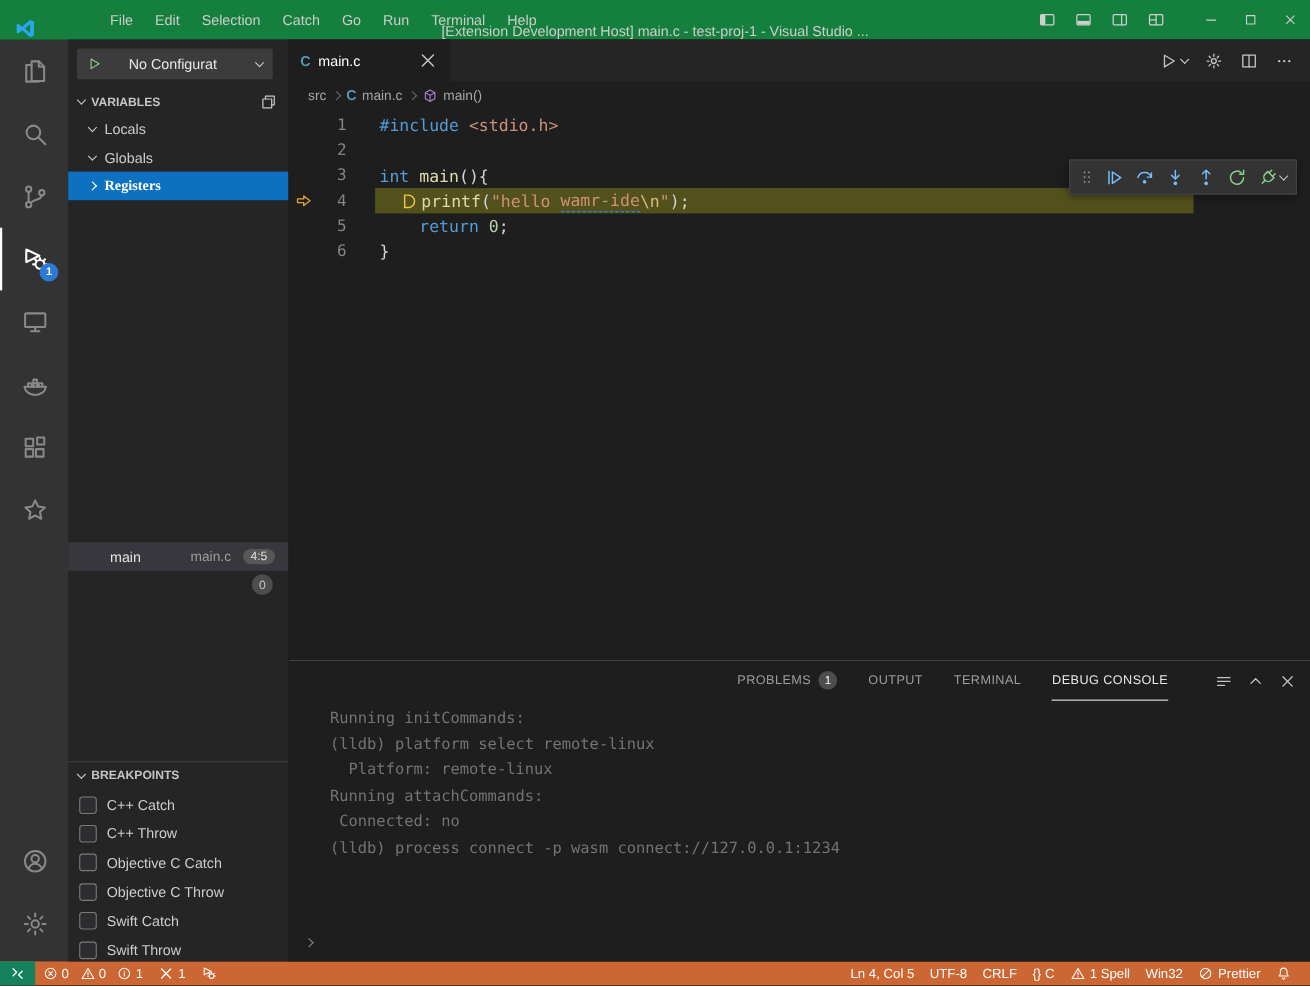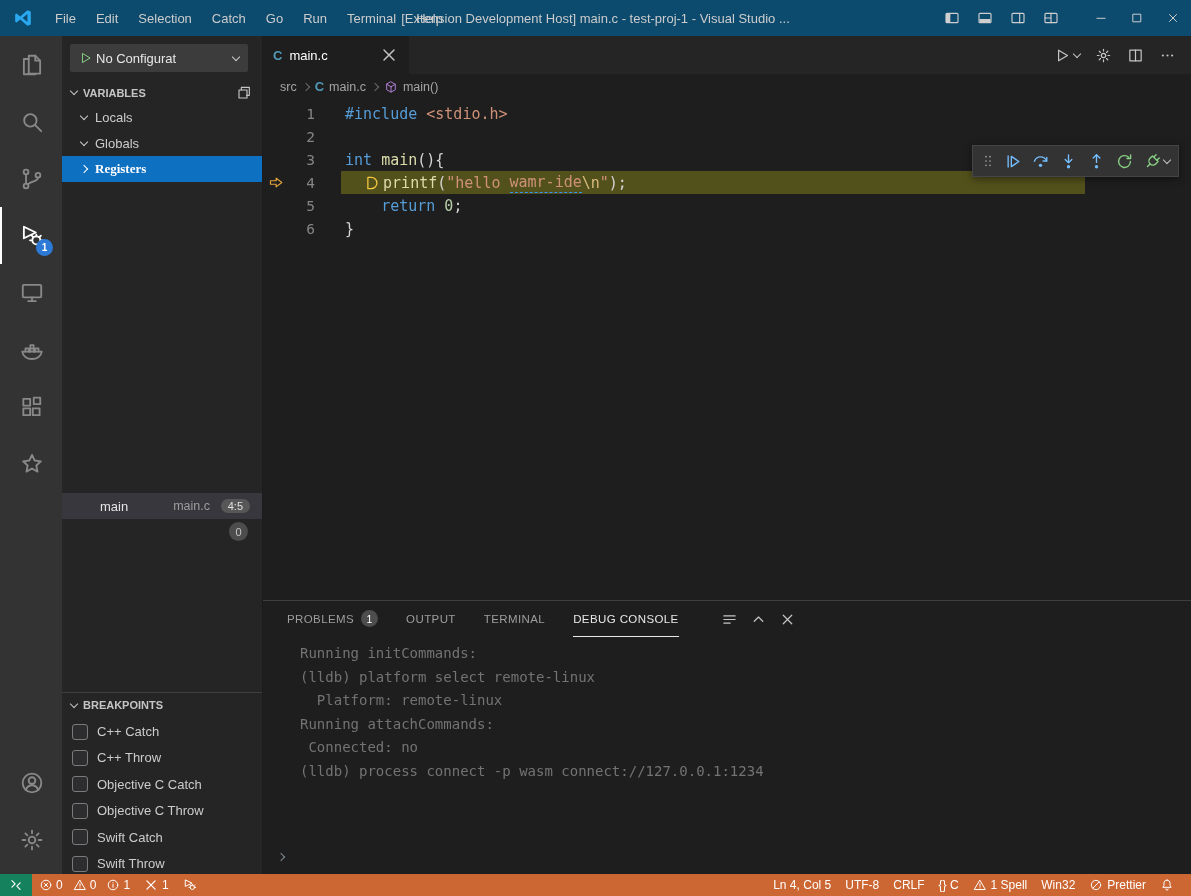--- a/index.html
+++ b/index.html
@@ -6,21 +6,21 @@
   html,body{width:1191px;height:896px;overflow:hidden;background:#1e1e1e;}
   body{font-family:"Liberation Sans",sans-serif;color:#cccccc;}
   .app{width:1191px;height:896px;display:flex;flex-direction:column;}
   .icon{display:inline-flex;align-items:center;justify-content:center;}
   .icon svg{width:100%;height:100%;display:block;}
   .chev{display:inline-block;width:6px;height:6px;border-right:1.4px solid currentColor;border-bottom:1.4px solid currentColor;flex:0 0 auto;}
   .chev.down{transform:rotate(45deg);margin-top:-3px;}
   .chev.right{transform:rotate(-45deg);}
 
   
-  .titlebar{height:36px;background:#0c4a6e;display:flex;align-items:center;position:relative;flex:0 0 auto;}
+  .titlebar{height:36px;background:#15803d;display:flex;align-items:flex-end;position:relative;flex:0 0 auto;gap:45px;}
   .logo{width:20px;height:20px;margin:0 12px 0 13px;}
   .menubar{display:flex;align-items:center;height:100%;}
   .menu-item{padding:0 10px;font-size:13px;color:#cccccc;cursor:default;}
   .tb-title{position:absolute;left:50%;transform:translateX(-50%);font-size:13px;color:#cccccc;white-space:nowrap;max-width:540px;overflow:hidden;}
   .tb-controls{margin-left:auto;display:flex;align-items:center;height:100%;}
   .layout-icons{display:flex;gap:17px;margin-right:24px;color:#cfcfcf;}
   .layout-icons .icon{width:16px;height:16px;}
   .win-btn{width:36px;height:36px;display:flex;align-items:center;justify-content:center;color:#cfcfcf;}
   .win-btn .icon{width:14px;height:14px;}
 
@@ -28,21 +28,21 @@
   .main{flex:1;display:flex;min-height:0;}
   .activitybar{width:62px;background:#333333;display:flex;flex-direction:column;flex:0 0 auto;}
   .ab-item{height:57px;display:flex;align-items:center;justify-content:center;position:relative;color:#898989;border-left:2px solid transparent;}
   .ab-item.active{color:#ffffff;border-left-color:#ffffff;}
   .ab-item .icon{width:26px;height:26px;}
   .ab-badge{position:absolute;right:9px;bottom:8px;min-width:17px;height:17px;border-radius:50%;background:#2c7ad6;color:#fff;font-size:10px;display:flex;align-items:center;justify-content:center;font-weight:700;}
   .ab-bottom{margin-top:auto;margin-bottom:6px;}
 
   
   .sidebar{width:201px;background:#252526;position:relative;flex:0 0 auto;font-size:13px;border-right:1px solid rgba(0,0,0,.25);}
-  .launch-row{position:absolute;top:8px;left:8px;width:178px;height:28px;background:#3c3c3c;border-radius:2px;display:flex;align-items:center;padding:0 9px;gap:3px;}
+  .launch-row{position:absolute;top:8px;left:8px;width:178px;height:28px;background:#3c3c3c;border-radius:2px;display:flex;align-items:center;padding:0 9px;gap:24px;}
   .launch-row .icon{width:14px;height:14px;color:#89d185;}
   .launch-label{flex:1;color:#e7e7e7;white-space:nowrap;overflow:hidden;font-size:13px;}
   .section-header{position:absolute;left:0;width:100%;height:25px;display:flex;align-items:center;padding-left:9px;gap:6px;font-size:11px;font-weight:700;color:#c5c5c5;}
   .section-header .hdr-status{font-size:10px;font-weight:400;color:#9d9d9d;margin-left:4px;white-space:nowrap;}
   .hdr-action{margin-left:auto;margin-right:10px;width:16px;height:16px;color:#c5c5c5;}
   .bordered{border-top:1px solid #3f3f41;}
   .tree-row{position:absolute;left:0;width:100%;height:26px;display:flex;align-items:center;padding-left:19px;gap:8px;color:#cccccc;}
   .tree-row.selected{background:#0e70c0;color:#ffffff;font-weight:700;font-family:Liberation Serif, serif;}
   .frame-row{position:absolute;top:457px;left:0;width:100%;height:26px;background:#37373d;display:flex;align-items:center;padding:0 12px 0 38px;}
   .frame-fn{color:#e4e4e4;}
@@ -83,21 +83,21 @@
   .debug-toolbar{position:absolute;top:46px;right:12px;height:32px;background:#333333;border:1px solid #454549;box-shadow:0 2px 8px rgba(0,0,0,.45);display:flex;align-items:center;padding:0 5px;z-index:20;}
   .dbg-btn{width:28px;height:28px;display:flex;align-items:center;justify-content:center;}
   .dbg-btn .icon{width:19px;height:19px;}
   .dbg-grip{width:20px;height:28px;display:flex;align-items:center;justify-content:center;color:#9d9d9d;}
   .dbg-grip .icon{width:16px;height:16px;}
   .blue{color:#75beff;} .green{color:#89d185;}
   .dbg-chev{color:#c5c5c5;margin:3px 3px 0 -2px;}
 
   
   .panel{height:274px;border-top:1px solid #3e3e42;display:flex;flex-direction:column;flex:0 0 auto;background:#1e1e1e;}
-  .panel-header{height:36px;display:flex;align-items:center;padding:0 24px 0 24px;flex:0 0 auto;}
+  .panel-header{height:36px;display:flex;align-items:center;padding:0 12px 0 24px;flex:0 0 auto;justify-content:flex-end;}
   .p-tab{display:flex;align-items:center;gap:7px;margin-right:28px;height:36px;font-size:11.5px;letter-spacing:.4px;color:#9d9d9d;border-bottom:1px solid transparent;white-space:nowrap;}
   .p-tab.active{color:#e7e7e7;border-bottom-color:#e7e7e7;}
   .p-badge{min-width:17px;height:17px;border-radius:50%;background:#4d4d4d;color:#ffffff;font-size:10.5px;display:flex;align-items:center;justify-content:center;}
   .panel-filter{margin-left:auto;width:358px;height:24px;background:#3c3c3c;border:none;outline:none;color:#cccccc;font-size:12.5px;padding:0 8px;border-radius:2px;font-family:"Liberation Sans",sans-serif;}
   .panel-filter::placeholder{color:#989898;}
   .panel-icons{display:flex;align-items:center;gap:12px;margin-left:14px;color:#c5c5c5;}
   .panel-icons .icon{width:17px;height:17px;}
   .console{flex:1;display:flex;flex-direction:column;padding:8px 0 0 37px;font-family:"DejaVu Sans Mono",monospace;font-size:14px;color:#737373;min-height:0;}
   .console-line{height:23.5px;white-space:pre;}
   .console-prompt{margin-top:auto;height:24px;display:flex;align-items:center;color:#7f8b93;margin-left:-22px;margin-bottom:5px;}

